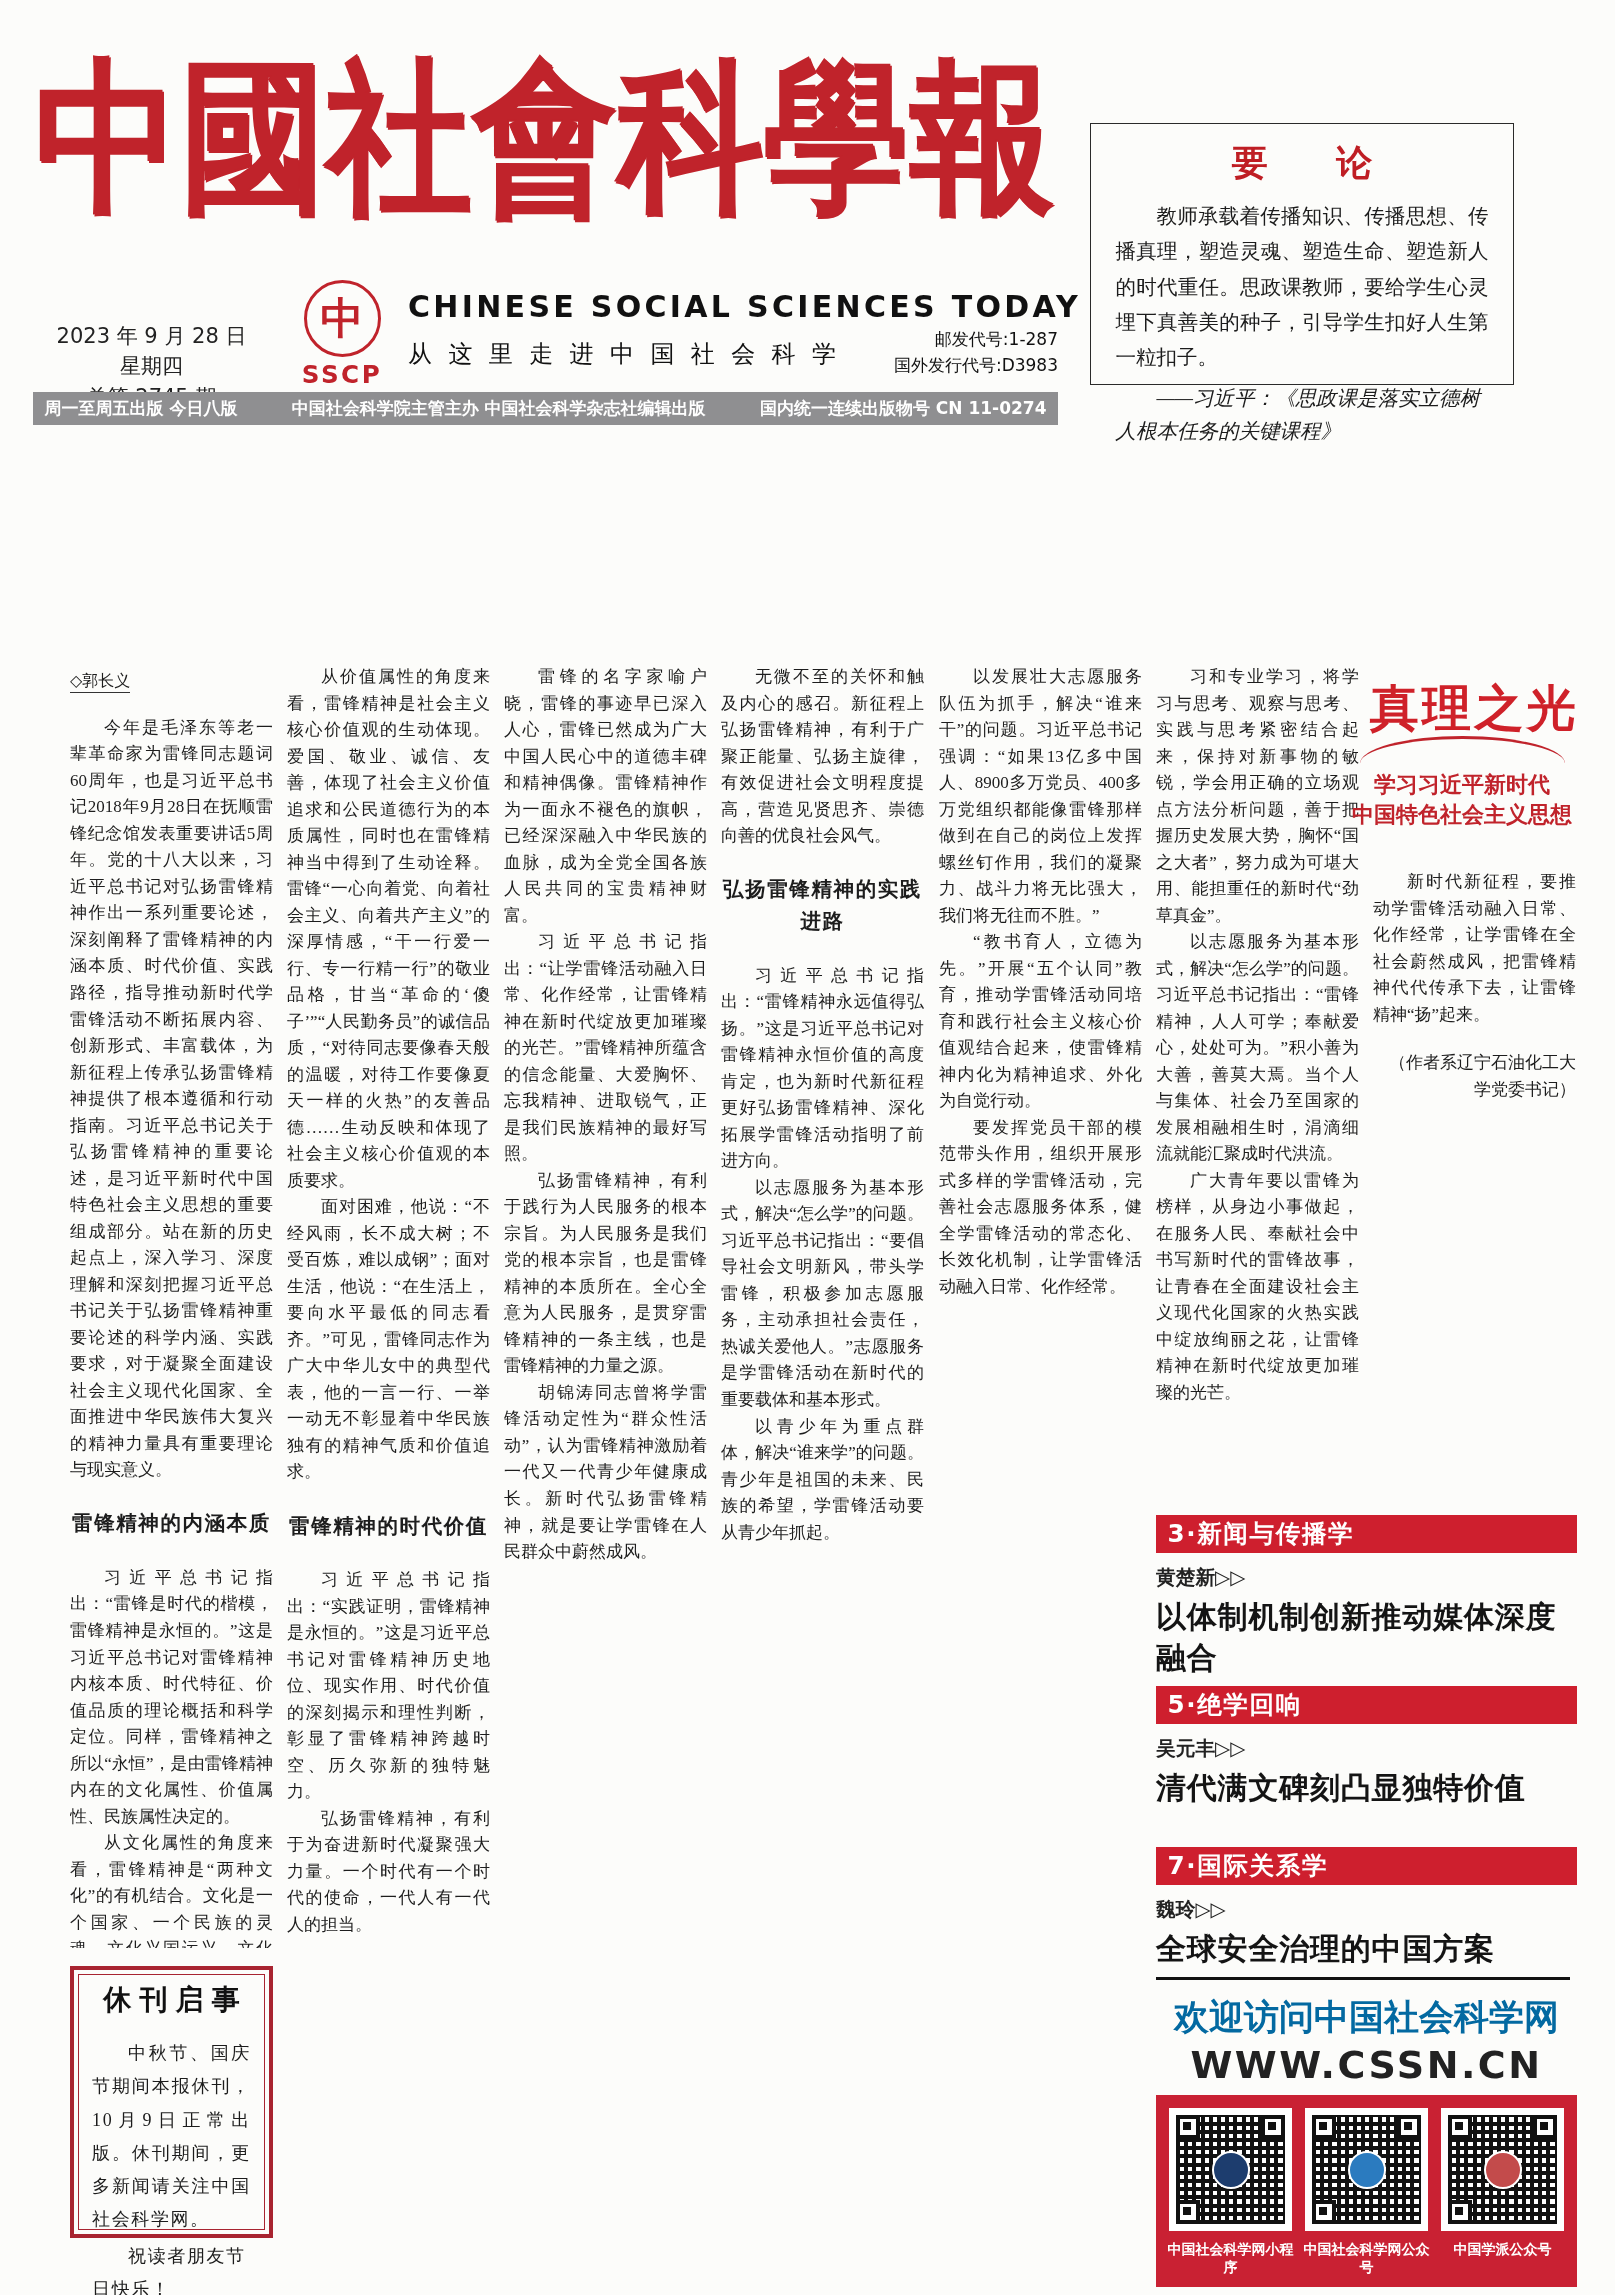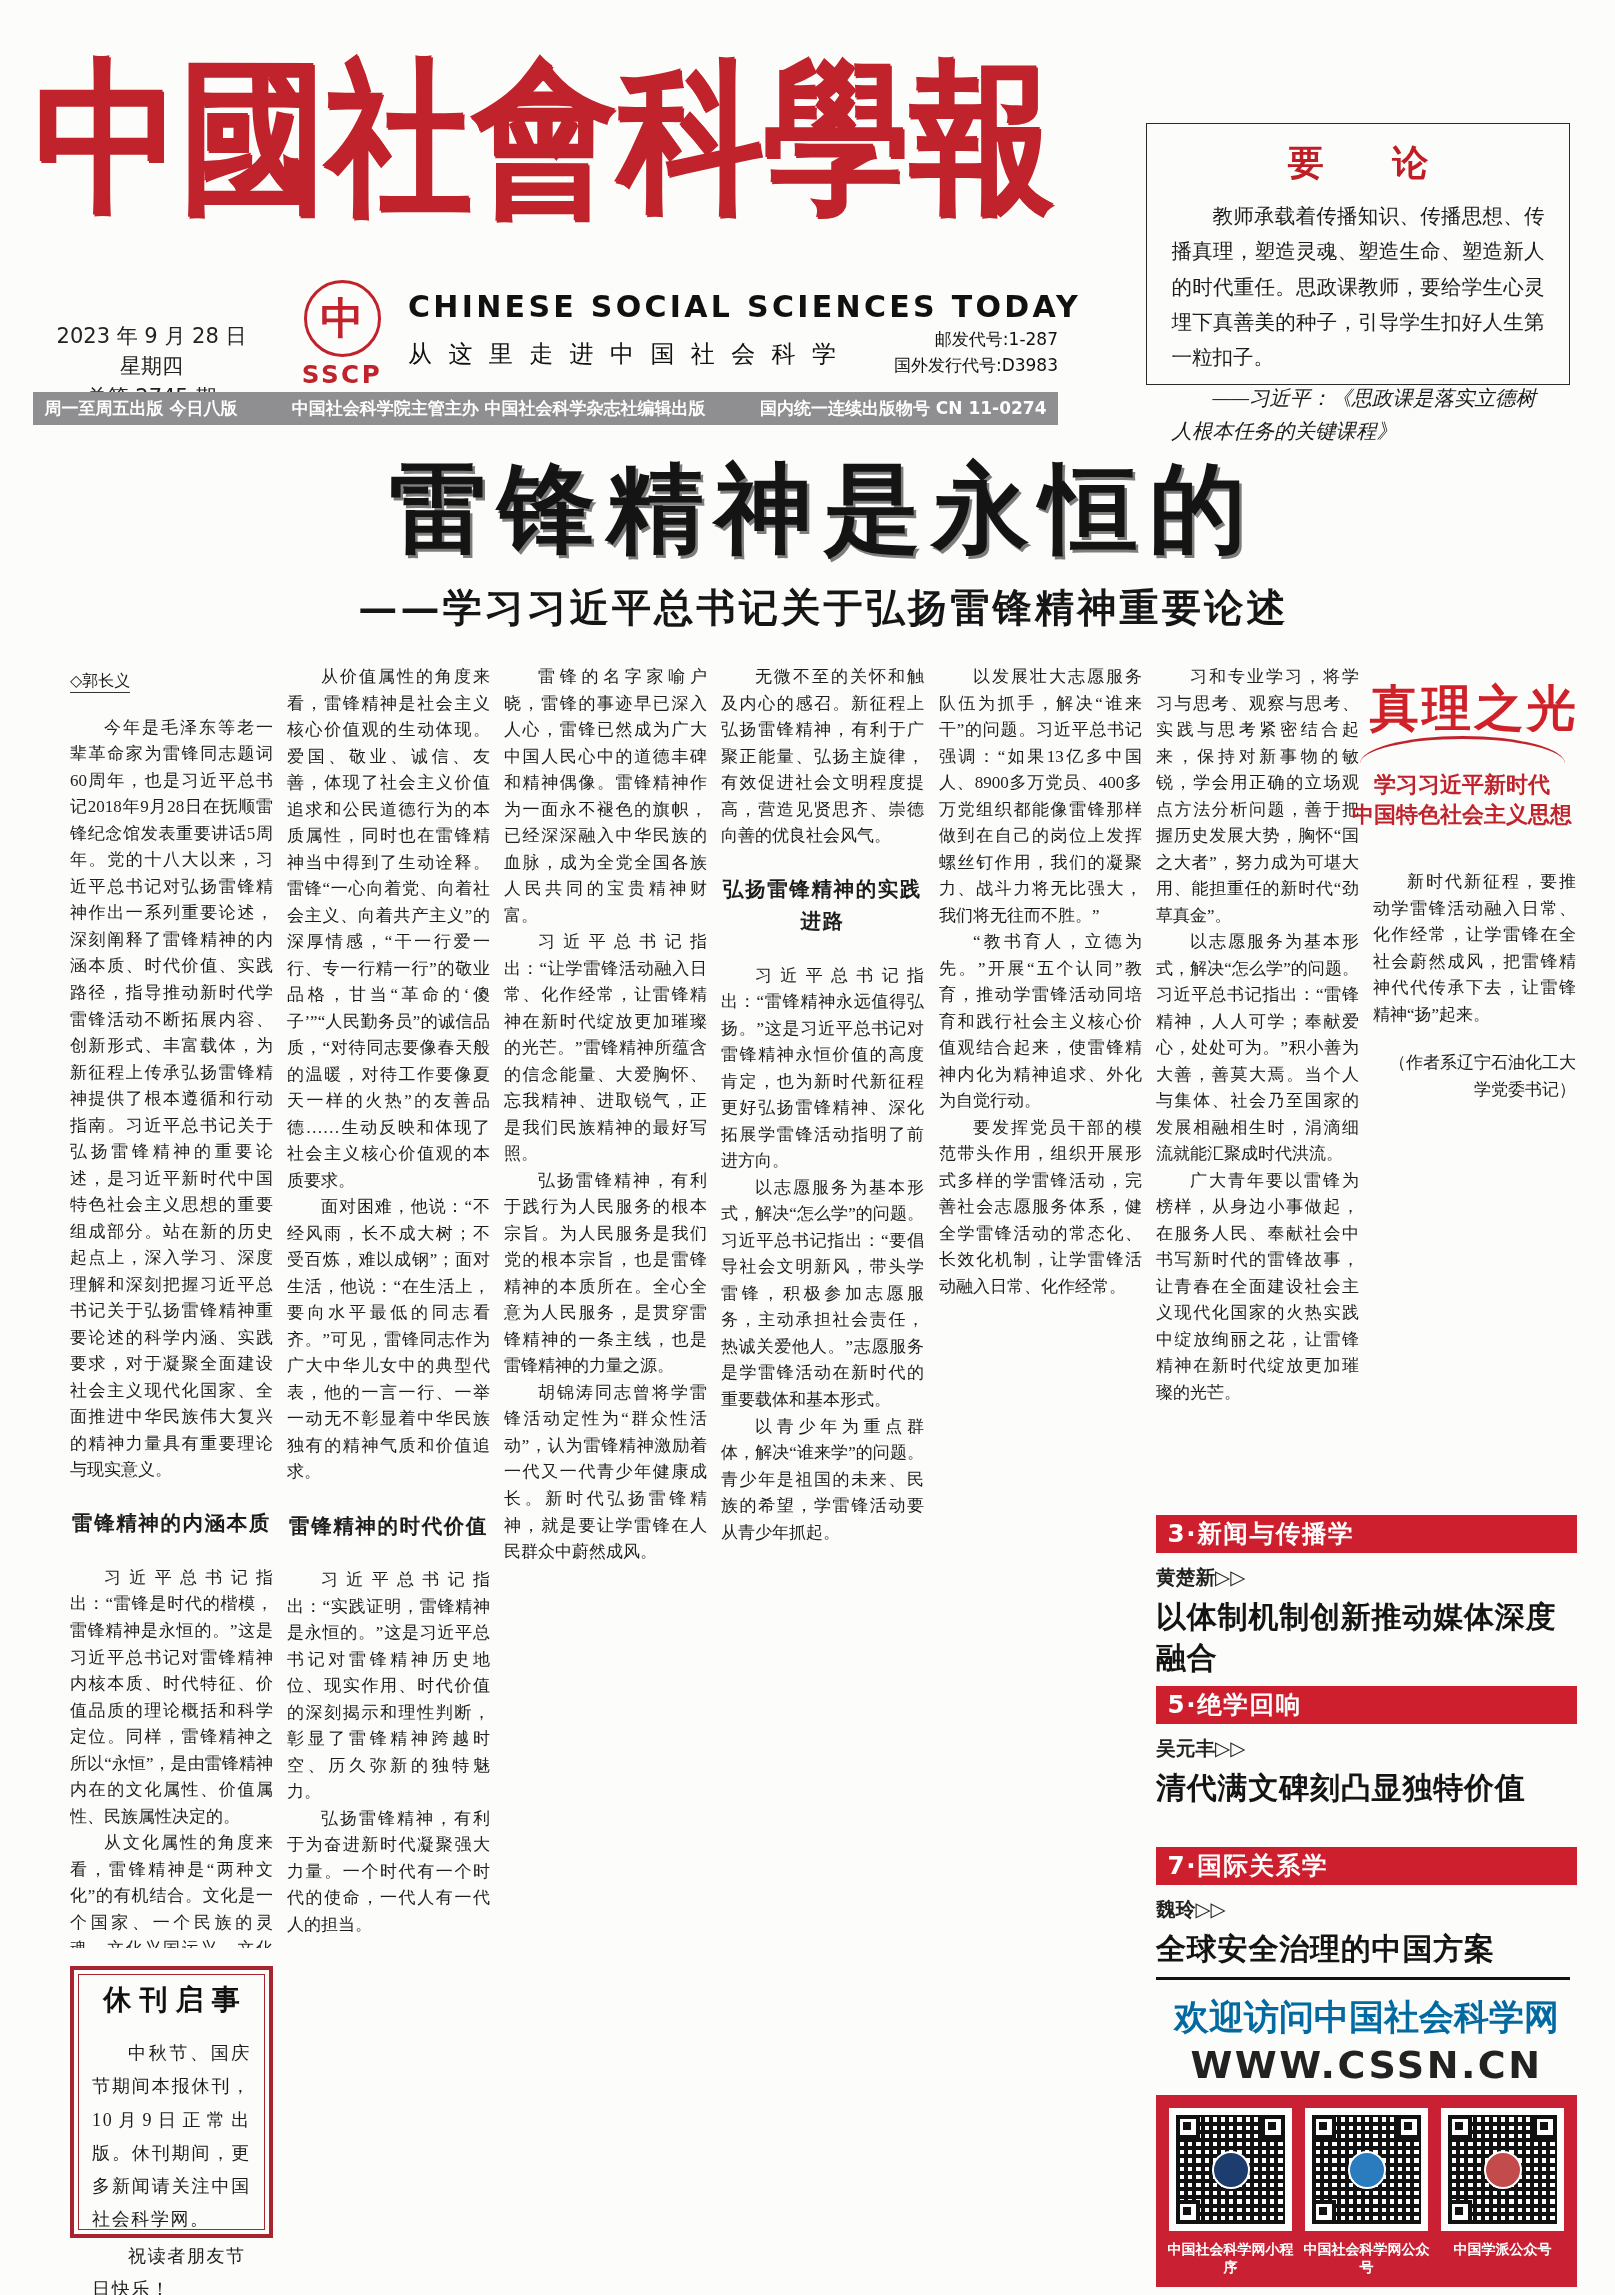--- a/index.html
+++ b/index.html
@@ -25,21 +25,21 @@
       font-weight:bold;font-size:30px;color:#111;letter-spacing:3.3px;white-space:nowrap;}
   .slogan{left:408px;top:338px;width:590px;font-family:"DejaVu Sans",sans-serif;
       font-size:24px;color:#111;letter-spacing:16.4px;white-space:nowrap;}
   .postal{left:787px;top:326px;width:271px;text-align:right;
       font-family:"DejaVu Sans",sans-serif;font-size:17px;line-height:1.55;color:#111;}
   .gray-bar{left:33px;top:392px;width:1025px;height:33px;background:#8f8f91;color:#fff;
       font-family:"DejaVu Sans",sans-serif;font-weight:bold;font-size:17px;
       display:flex;align-items:center;justify-content:space-between;padding:0 11.5px;box-sizing:border-box;}
 
   
-  .yaolun{left:1146px;top:123px;width:424px;height:262px;border:1.6px solid #2a2a2a;
+  .yaolun{left:1090px;top:123px;width:424px;height:262px;border:1.6px solid #2a2a2a;
       box-sizing:border-box;padding:13px 24.6px;}
   .yaolun-title{text-align:center;color:#bf1e24;font-family:"DejaVu Sans",sans-serif;
       font-weight:bold;font-size:36px;letter-spacing:28px;text-indent:28px;margin:1.6px 0 11.5px;}
   .yaolun-body{font-size:20.5px;line-height:1.72;text-align:justify;text-indent:2em;margin:0;}
   .yaolun-attr{font-size:20.5px;line-height:1.6;text-indent:2em;margin:6.6px 0 0;font-style:italic;}
 
   
   .headline{left:70px;top:456px;width:1507px;text-align:center;}
   .headline h1{margin:0;font-family:"DejaVu Sans",sans-serif;font-weight:900;
       font-size:97px;letter-spacing:11.5px;color:#141414;line-height:1.1;
@@ -137,24 +137,20 @@
     <span>中国社会科学院主管主办    中国社会科学杂志社编辑出版</span>
     <span>国内统一连续出版物号 CN 11-0274</span>
   </div>
 
   <div class="abs yaolun">
     <div class="yaolun-title">要  论</div>
     <p class="yaolun-body">教师承载着传播知识、传播思想、传播真理，塑造灵魂、塑造生命、塑造新人的时代重任。思政课教师，要给学生心灵埋下真善美的种子，引导学生扣好人生第一粒扣子。</p>
     <p class="yaolun-attr">——习近平：《思政课是落实立德树人根本任务的关键课程》</p>
   </div>
 
-  <div class="abs headline">
-    <h1>雷锋精神是永恒的</h1>
-    <h2>——学习习近平总书记关于弘扬雷锋精神重要论述</h2>
-  </div>
 
   <div class="col" style="left:70px;  top:664px; height:1284px;">
       <p class="byline"><span>◇郭长义</span></p>
       <p>今年是毛泽东等老一辈革命家为雷锋同志题词60周年，也是习近平总书记2018年9月28日在抚顺雷锋纪念馆发表重要讲话5周年。党的十八大以来，习近平总书记对弘扬雷锋精神作出一系列重要论述，深刻阐释了雷锋精神的内涵本质、时代价值、实践路径，指导推动新时代学雷锋活动不断拓展内容、创新形式、丰富载体，为新征程上传承弘扬雷锋精神提供了根本遵循和行动指南。习近平总书记关于弘扬雷锋精神的重要论述，是习近平新时代中国特色社会主义思想的重要组成部分。站在新的历史起点上，深入学习、深度理解和深刻把握习近平总书记关于弘扬雷锋精神重要论述的科学内涵、实践要求，对于凝聚全面建设社会主义现代化国家、全面推进中华民族伟大复兴的精神力量具有重要理论与现实意义。</p>
       <h3>雷锋精神的内涵本质</h3>
       <p>习近平总书记指出：“雷锋是时代的楷模，雷锋精神是永恒的。”这是习近平总书记对雷锋精神内核本质、时代特征、价值品质的理论概括和科学定位。同样，雷锋精神之所以“永恒”，是由雷锋精神内在的文化属性、价值属性、民族属性决定的。</p>
       <p>从文化属性的角度来看，雷锋精神是“两种文化”的有机结合。文化是一个国家、一个民族的灵魂。文化兴国运兴，文化强民族强。红色革命文化已经熔铸到雷锋的思想与行动之中。正如他在日记中写的那样：“在最困难、最艰苦的工作中，我就想起了黄继光，浑身就有了力量，信心百倍，意志更坚强。”</p>
     </div>
   <div class="col" style="left:287px; top:664px; height:1623px;">
       <p>从价值属性的角度来看，雷锋精神是社会主义核心价值观的生动体现。爱国、敬业、诚信、友善，体现了社会主义价值追求和公民道德行为的本质属性，同时也在雷锋精神当中得到了生动诠释。雷锋“一心向着党、向着社会主义、向着共产主义”的深厚情感，“干一行爱一行、专一行精一行”的敬业品格，甘当“革命的‘傻子’”“人民勤务员”的诚信品质，“对待同志要像春天般的温暖，对待工作要像夏天一样的火热”的友善品德……生动反映和体现了社会主义核心价值观的本质要求。</p>

